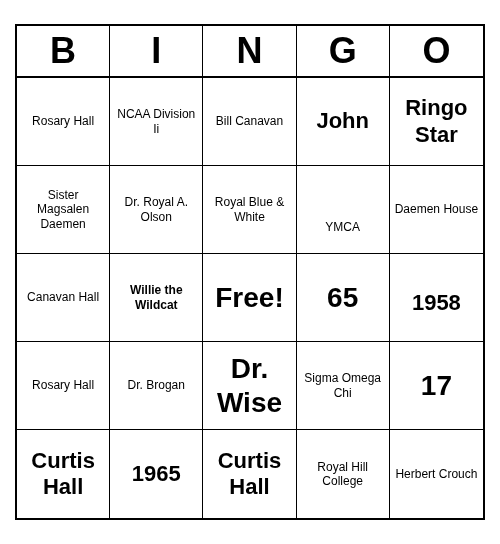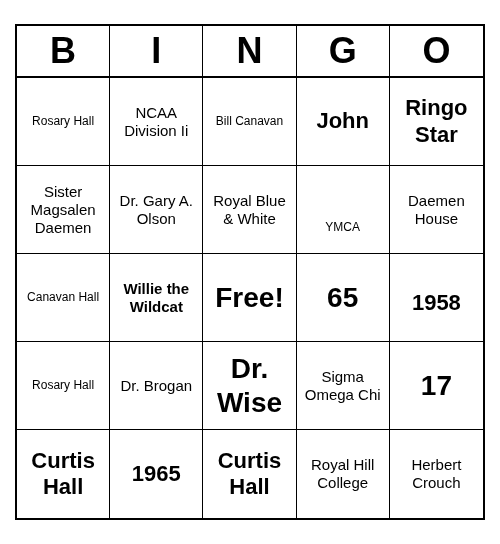--- a/index.html
+++ b/index.html
@@ -52,21 +52,21 @@
     }
     .cell-text-large {
       font-size: 22px;
       font-weight: bold;
     }
     .cell-text-xlarge {
       font-size: 28px;
       font-weight: bold;
     }
     .cell-text-small {
-      font-size: 15px;
+      font-size: 12px;
       text-align: center;
     }
   </style>
 </head>
 <body>
 
 <div class="bingo-card">
   <div class="bingo-header">
   <div class="header-cell">B</div>
       <div class="header-cell">I</div>
@@ -87,21 +87,21 @@
       <div class="cell">
         <span class="cell-text-large" style="white-space: pre-wrap; word-break: break-word;">John</span>
       </div>
       <div class="cell">
         <span class="cell-text-large" style="white-space: pre-wrap; word-break: break-word;">Ringo Star</span>
       </div>
       <div class="cell">
         <span class="cell-text-small" style="white-space: pre-wrap; word-break: break-word;">Sister Magsalen Daemen</span>
       </div>
       <div class="cell">
-        <span class="cell-text-small" style="white-space: pre-wrap; word-break: break-word;">Dr. Gary A. Olson</span>
+        <span class="cell-text-small" style="white-space: pre-wrap; word-break: break-word;">Dr. Royal A. Olson</span>
       </div>
       <div class="cell">
         <span class="cell-text-small" style="white-space: pre-wrap; word-break: break-word;">Royal Blue &amp; White</span>
       </div>
       <div class="cell">
         <span class="cell-text" style="white-space: pre-wrap; word-break: break-word; margin-top: 36px;">YMCA</span>
       </div>
       <div class="cell">
         <span class="cell-text-small" style="white-space: pre-wrap; word-break: break-word;">Daemen House</span>
       </div>

